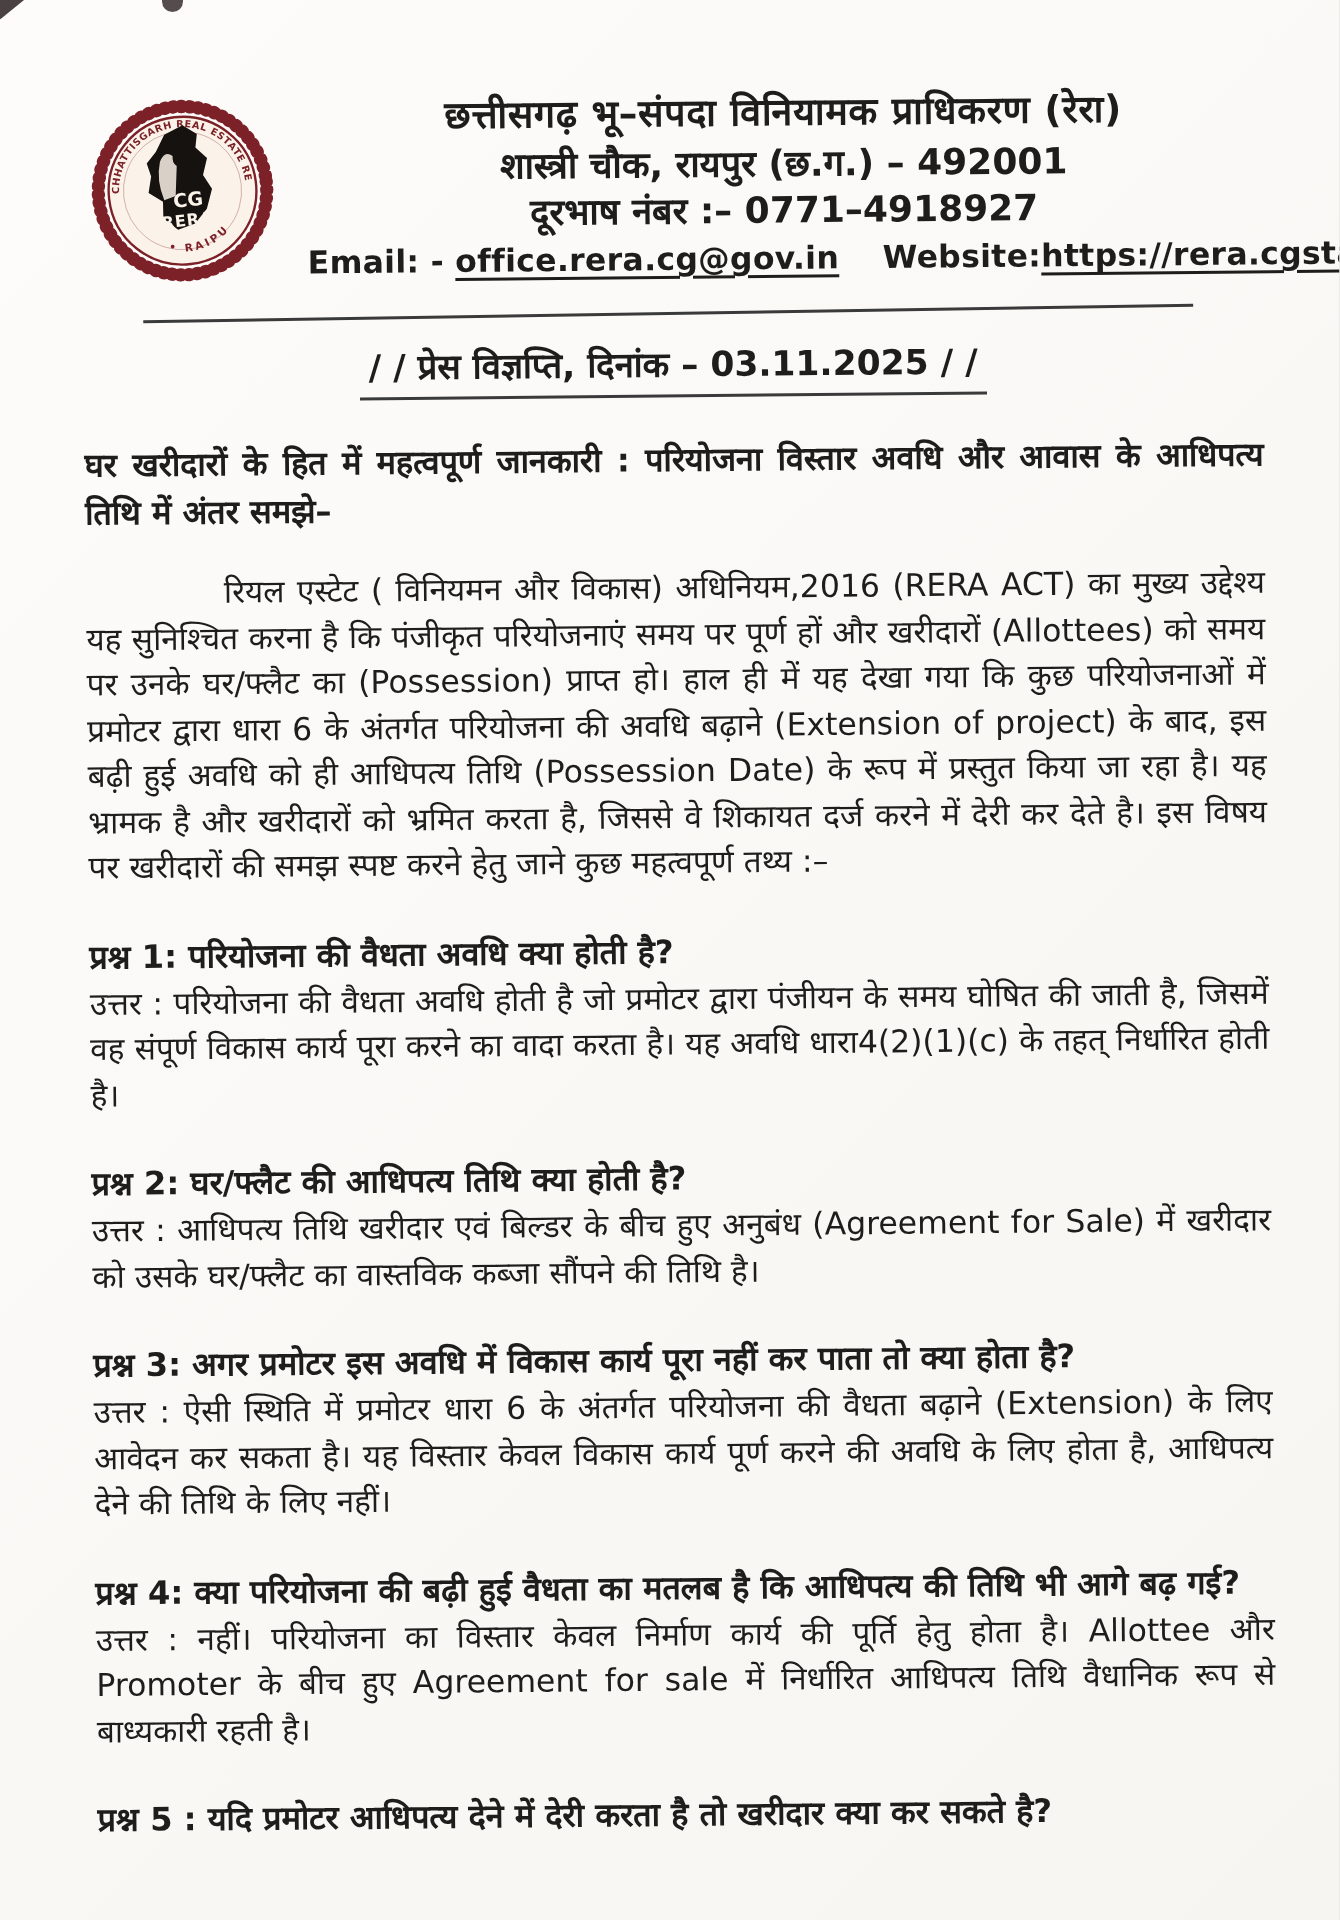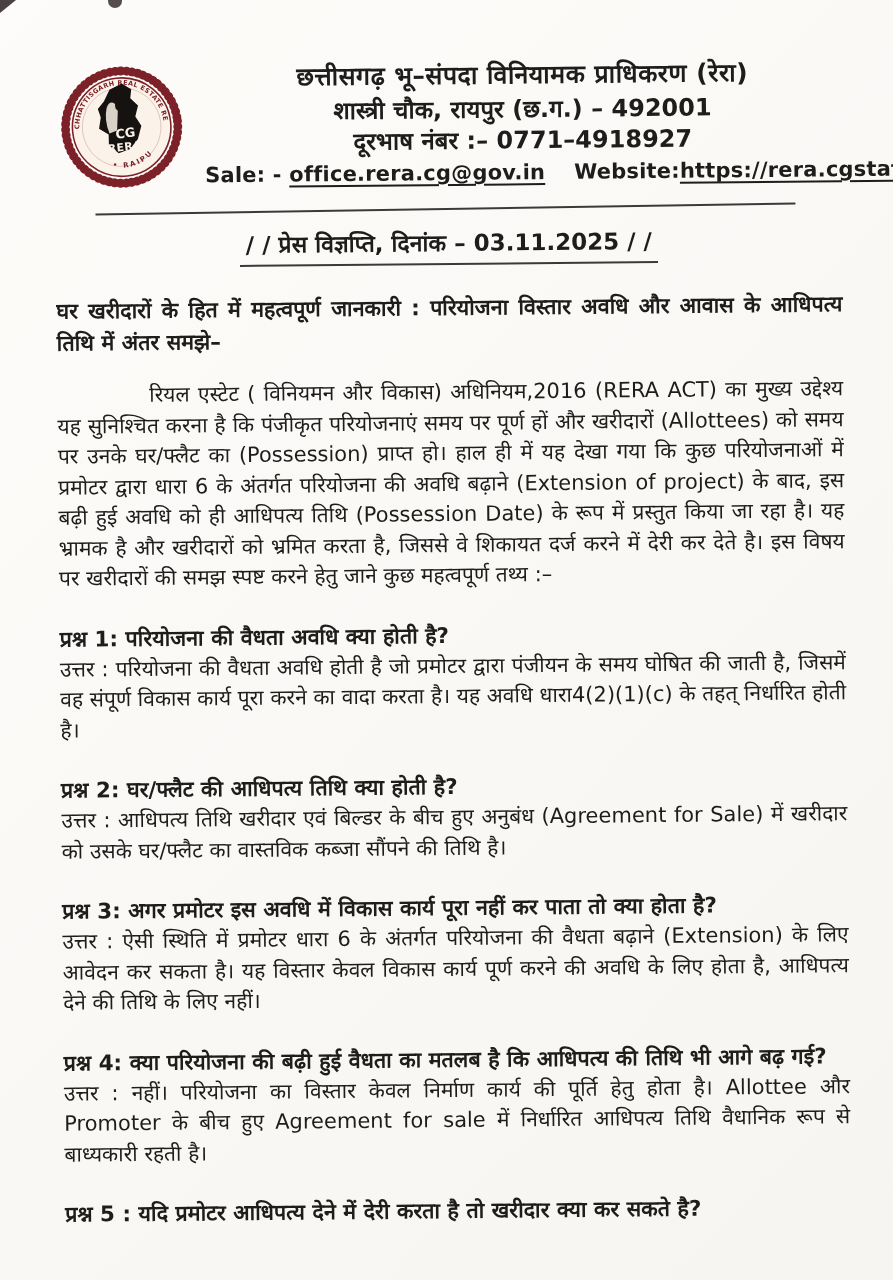--- a/index.html
+++ b/index.html
@@ -145,21 +145,21 @@
           <text x="68" y="76" text-anchor="middle" font-size="13" font-weight="bold" fill="#fbf3e9" font-family="DejaVu Sans, sans-serif">CG</text>
           <text x="66" y="89" text-anchor="middle" font-size="11" font-weight="bold" fill="#fbf3e9" letter-spacing="0.5" font-family="DejaVu Sans, sans-serif">RERA</text>
         </svg>
       </div>
 
       <div class="head-text">
         <div class="org">छत्तीसगढ़ भू–संपदा विनियामक प्राधिकरण (रेरा)</div>
         <div class="addr">शास्त्री चौक, रायपुर (छ.ग.) – 492001</div>
         <div class="phone">दूरभाष नंबर :– 0771–4918927</div>
         <div class="contact">
-          <span>Sale: -</span>
+          <span>Email: -</span>
           <span class="u">office.rera.cg@gov.in</span>
           <span class="gap"></span>
           <span>Website:</span><span class="u">https://rera.cgstate.gov.in/</span>
         </div>
       </div>
     </div>
 
     <div class="rule"></div>
 
     <div class="date-line">

